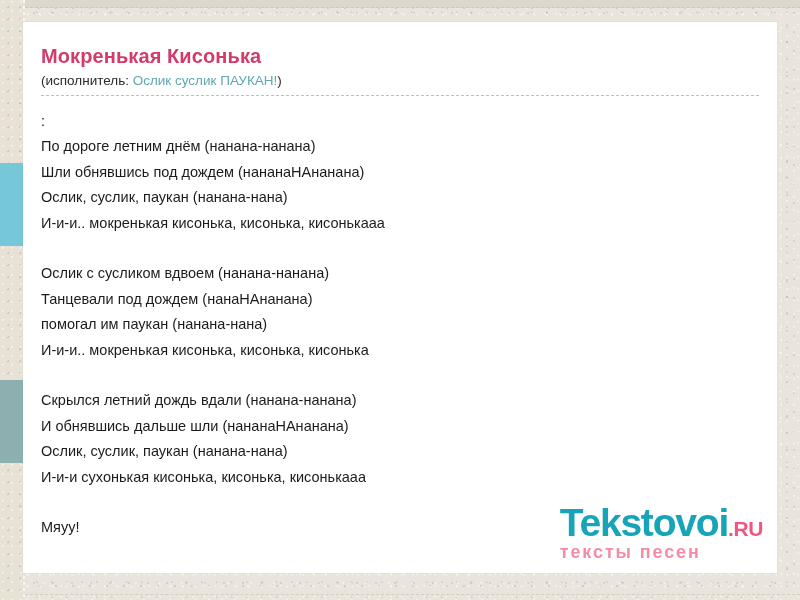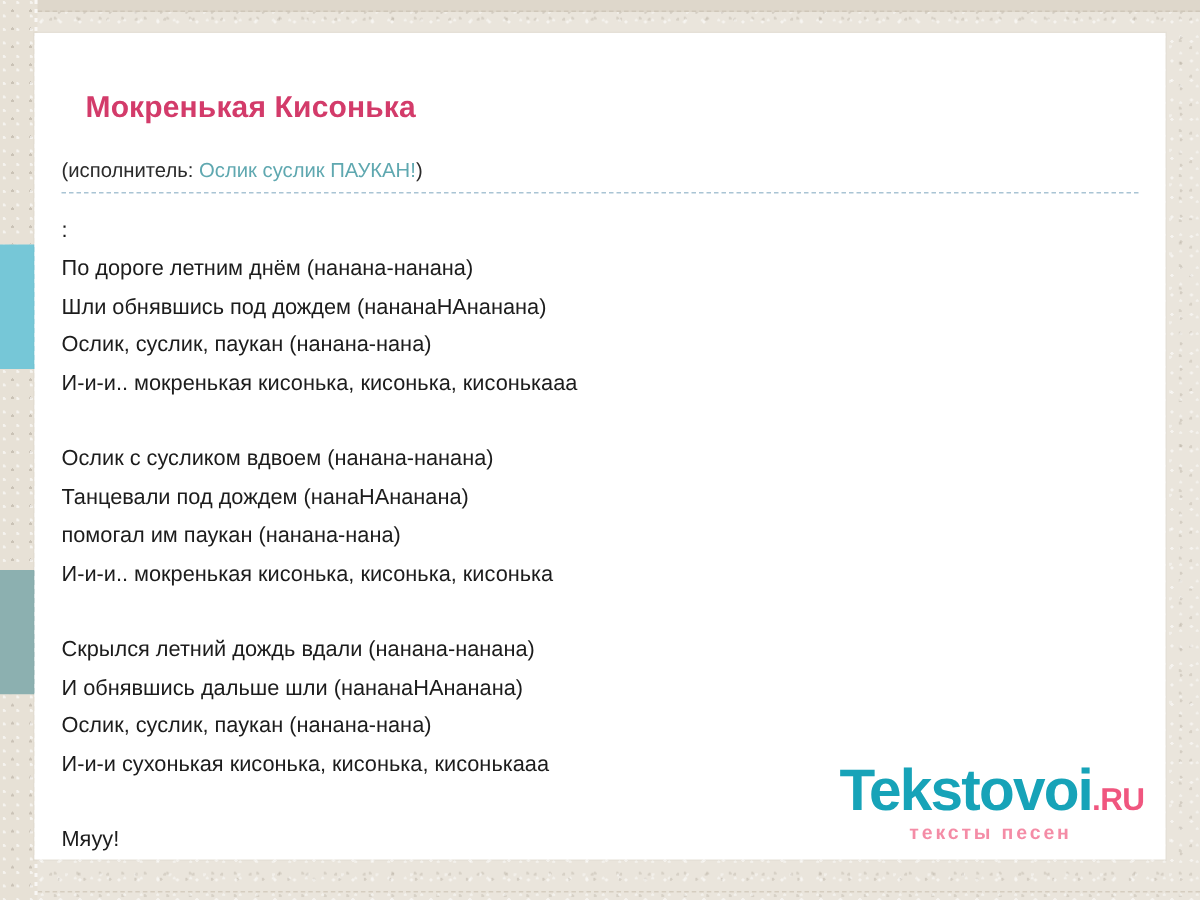--- a/index.html
+++ b/index.html
@@ -89,29 +89,29 @@
 
   .card-inner {
     padding: 22px 18px 0 18px;
     height: 100%;
     box-sizing: border-box;
     position: relative;
   }
 
   
   .song-title {
-    margin: 16px;
+    margin: 0;
     font-size: 20px;
     font-weight: bold;
     color: #d33b6a;
     line-height: 1.25;
     letter-spacing: .1px;
   }
   .artist-line {
-    margin: 20px 0 0 0;
+    margin: 3px 0 0 0;
     font-size: 13.5px;
     color: #2b2b2b;
     line-height: 1.3;
   }
   .artist-link {
     color: #5fa8b0;
     text-decoration: none;
     cursor: pointer;
   }
 
@@ -132,21 +132,21 @@
   }
   .lyrics-stanza { margin: 0 0 25px 0; }
   .lyrics-stanza:last-child { margin-bottom: 15px; }
   .lyrics-line { display: block; }
 
   
   .site-logo {
     position: absolute;
     right: 14px;
     bottom: 12px;
-    text-align: center;
+    text-align: left;
     user-select: none;
   }
   .logo-wordmark {
     font-size: 39px;
     font-weight: bold;
     color: #17a3b8;
     letter-spacing: -1.2px;
     line-height: 1;
     display: inline-block;
   }
@@ -156,21 +156,21 @@
     color: #f0567f;
     letter-spacing: -.4px;
     line-height: 1;
     display: inline-block;
     vertical-align: baseline;
   }
   .logo-tagline {
     display: block;
     margin-top: 1px;
     margin-right: 2px;
-    font-size: 13px;
+    font-size: 18px;
     font-weight: bold;
     color: #f48ca6;
     letter-spacing: 1.9px;
     line-height: 1;
   }
 </style>
 </head>
 <body>
 
 <div class="page-bg"></div>

